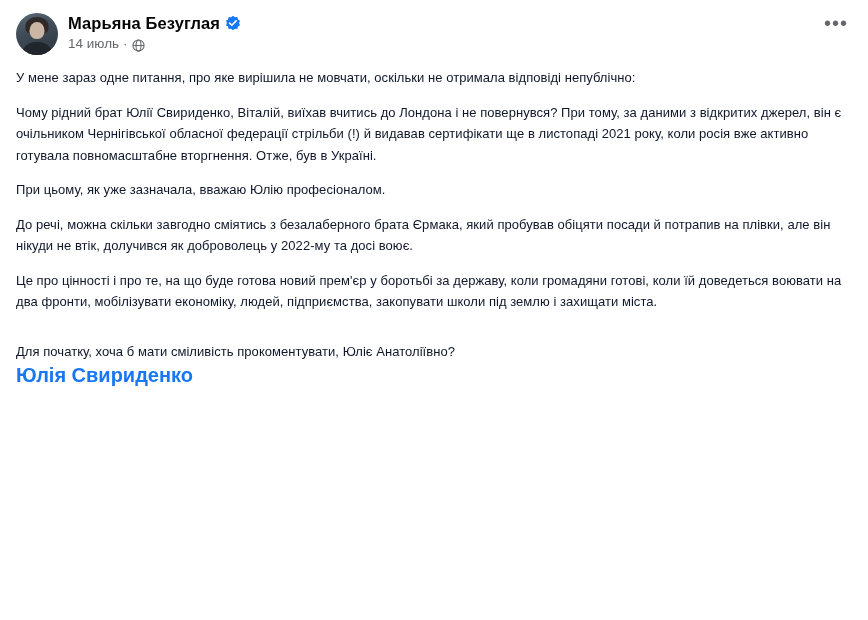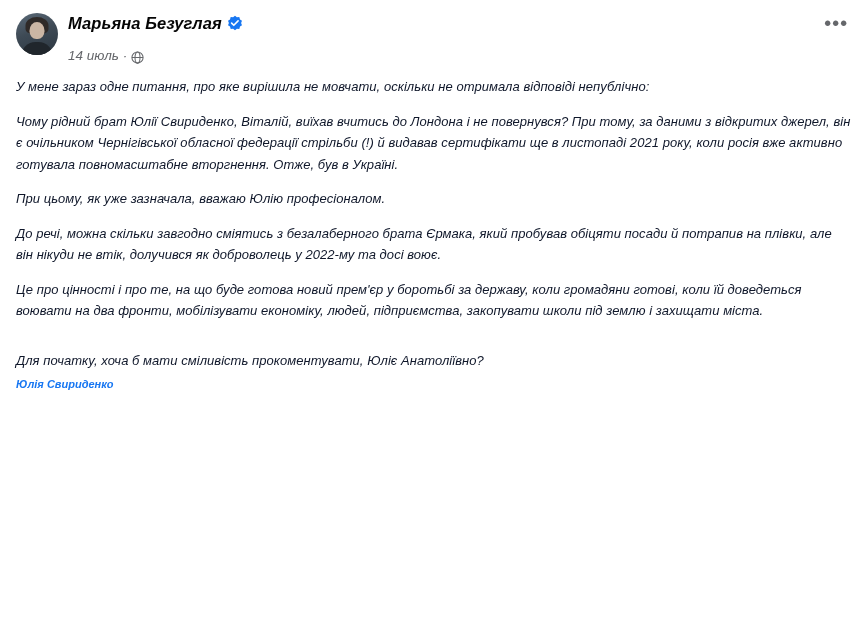--- a/index.html
+++ b/index.html
@@ -11,21 +11,20 @@
   body {
     width: 868px;
     height: 620px;
     font-family: "Liberation Sans", sans-serif;
     color: #050505;
     overflow: hidden;
   }
   .post {
     width: 868px;
     padding: 12px 16px 0 16px;
-    font-style: italic;
   }
   .post-header {
     display: flex;
     align-items: flex-start;
     padding: 0 0 10px 0;
   }
   .avatar {
     width: 42px;
     height: 42px;
     border-radius: 50%;
@@ -87,21 +86,21 @@
     width: 16px;
     height: 16px;
     margin-left: 5px;
     position: relative;
     flex: 0 0 16px;
   }
   .verified svg { display: block; }
   .meta-row {
     display: flex;
     align-items: center;
-    margin-top: 15px;
+    margin-top: 3px;
     color: #65676b;
     font-size: 13.5px;
     line-height: 16px;
   }
   .meta-sep {
     margin: 0 4px;
     color: #65676b;
   }
   .globe-icon {
     display: inline-block;
@@ -131,21 +130,21 @@
     color: #0f172a;
     letter-spacing: 0.05px;
   }
   .post-body p:last-of-type {
     margin-bottom: 2px;
     margin-top: 28px;
   }
   .mention {
     color: #1877f2;
     font-weight: bold;
-    font-size: 11px;
+    font-size: 20px;
     line-height: 22px;
     cursor: pointer;
   }
   .tail {
     height: 10px;
   }
 </style>
 </head>
 <body>
 

